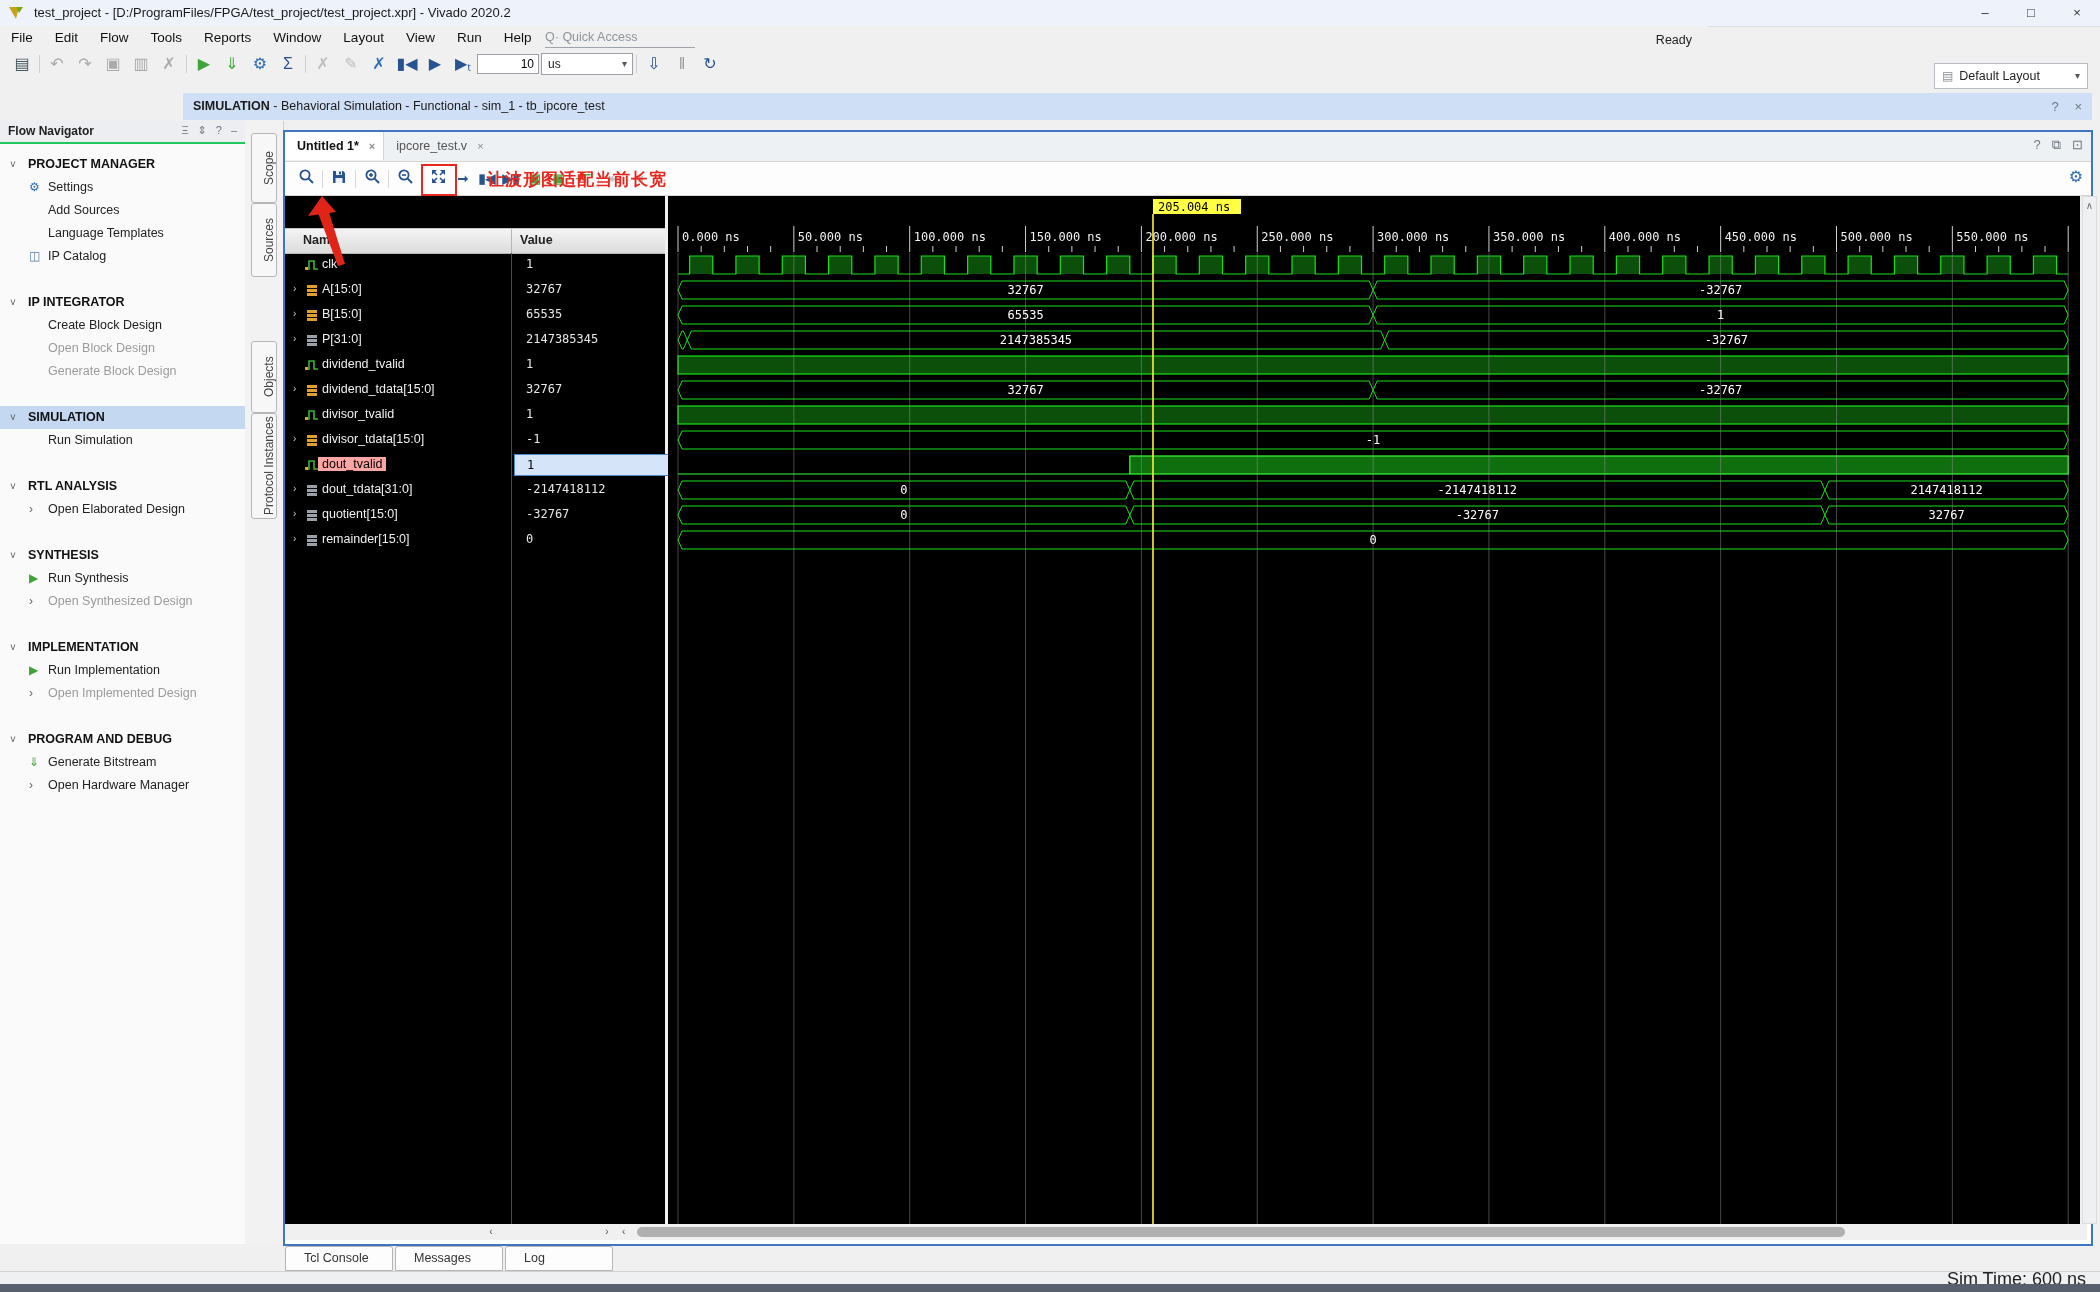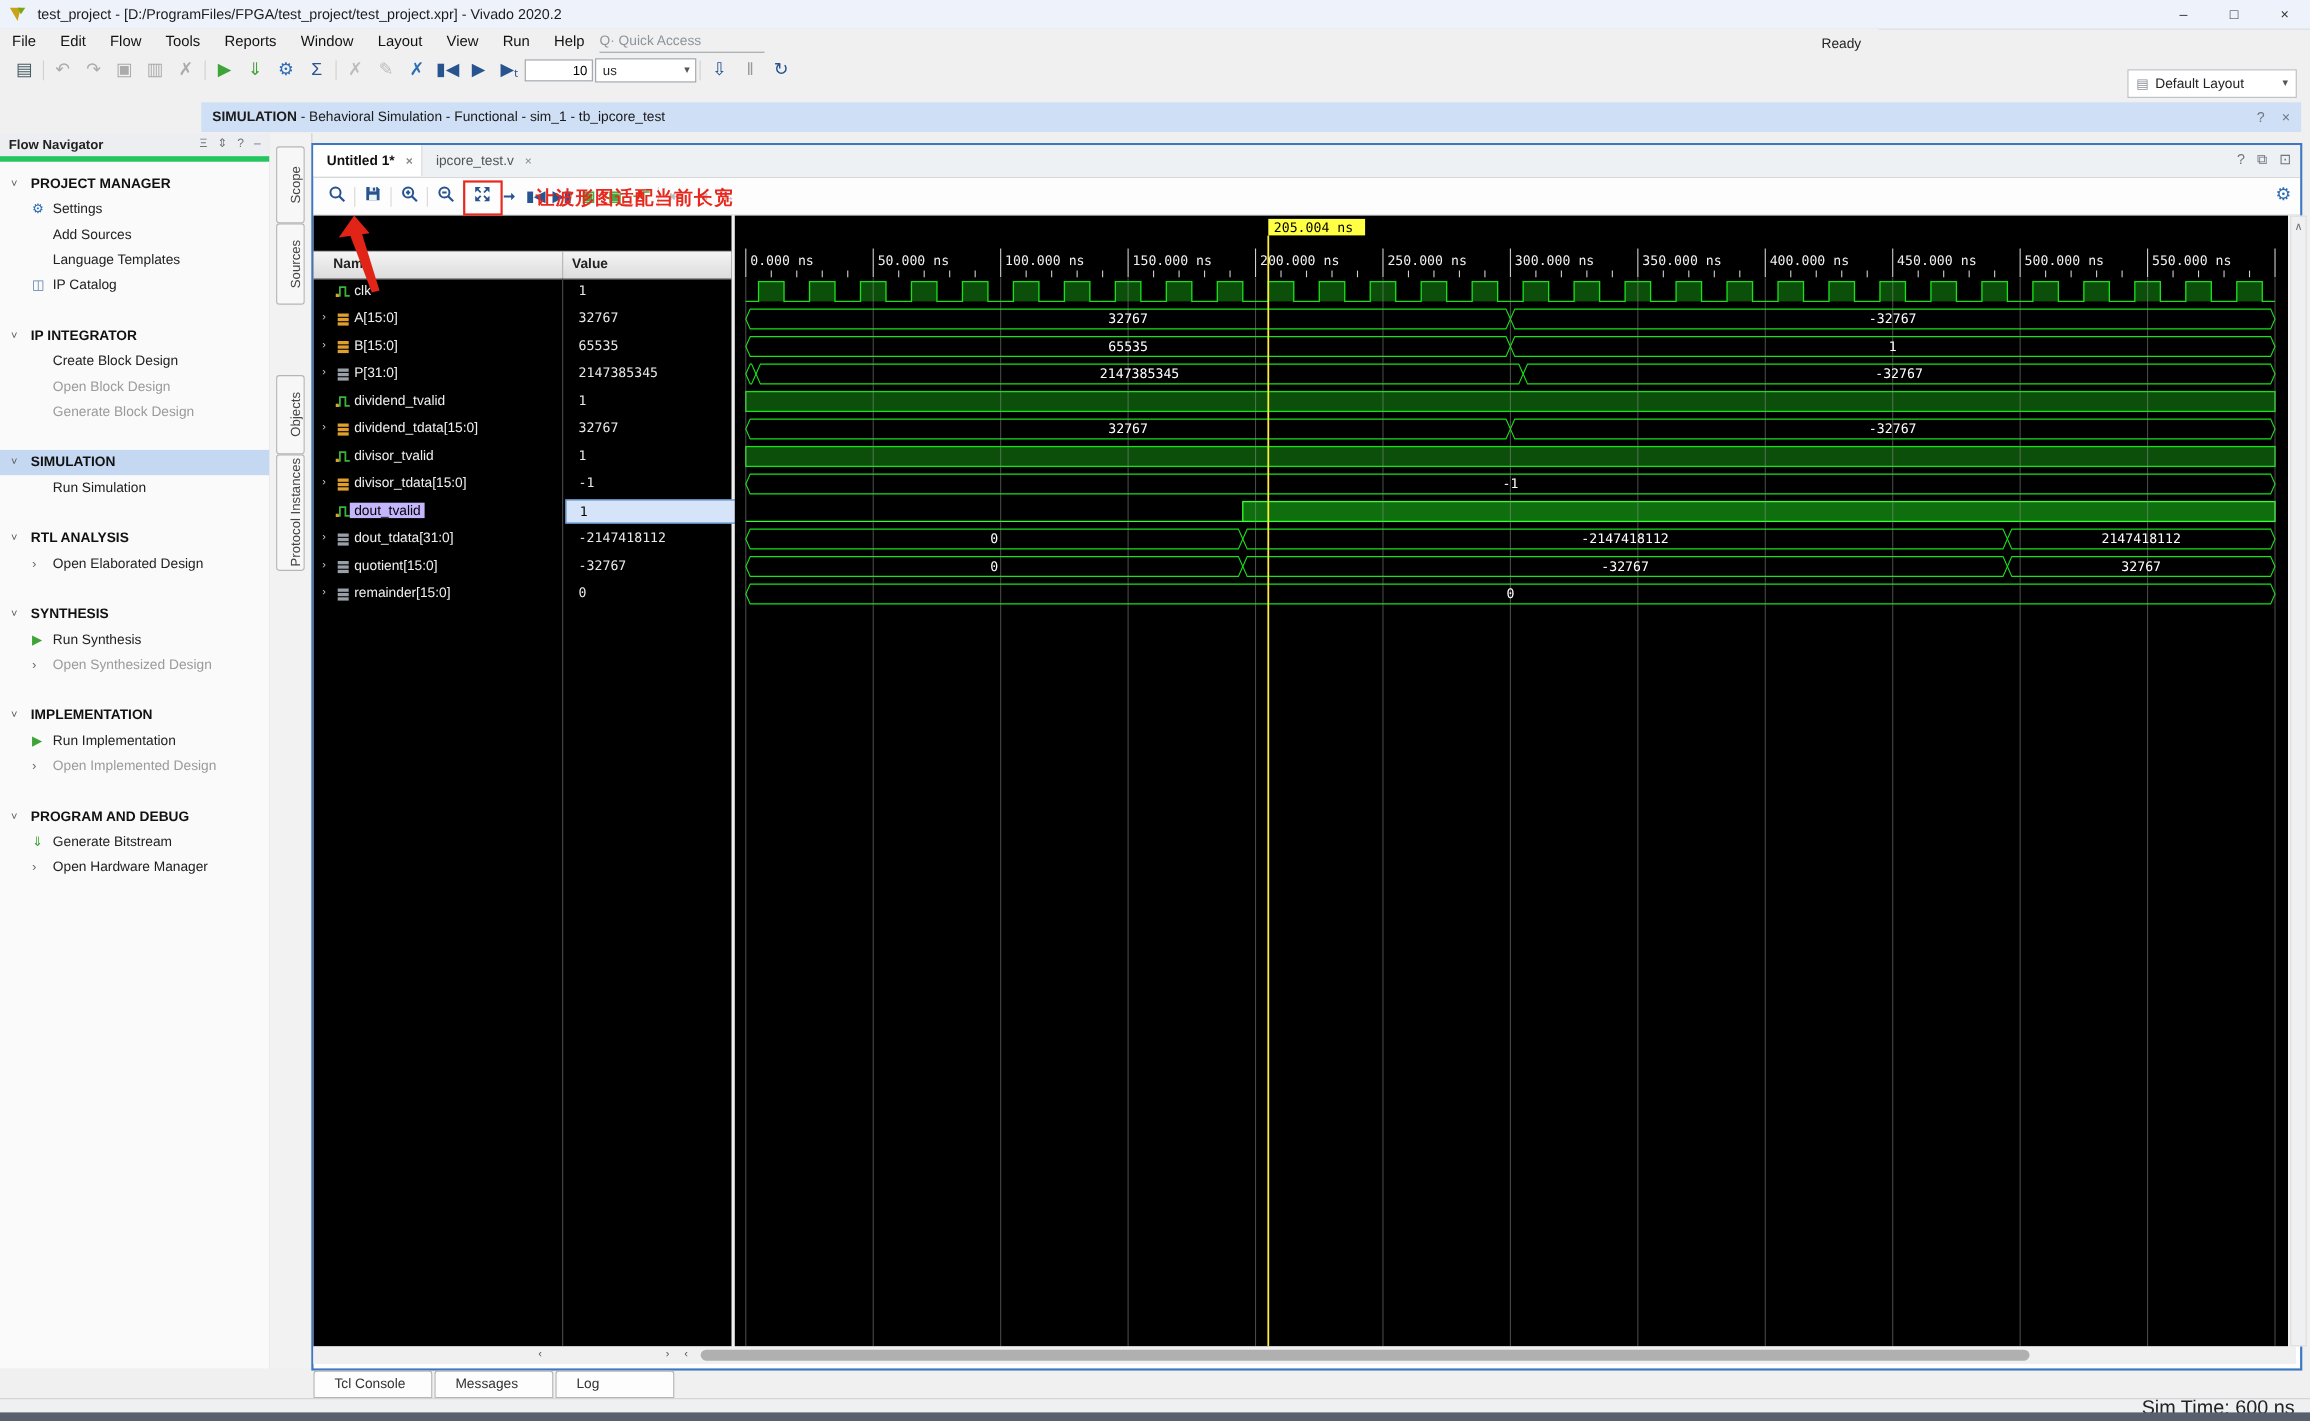--- a/index.html
+++ b/index.html
@@ -27,21 +27,21 @@
   .layoutsel{position:absolute;right:12px;top:14px;width:152px;height:24px;background:#fff;border:1px solid #b8bcc2;font-size:12.5px;line-height:24px;}
   .layoutsel .grid{color:#8a9097;margin:0 6px 0 7px;font-size:12px;}
   .layoutsel .dd{position:absolute;right:7px;color:#555;font-size:10px;}
   
   .banner{position:absolute;left:183px;top:93px;width:1909px;height:27px;background:#cfdff6;font-size:12.5px;line-height:27px;color:#1a1a1a;}
   .banner b{padding-left:10px;}
   .banner .bicons{position:absolute;right:10px;top:0;color:#6e7680;font-size:13px;}
   .banner .bicons span{margin-left:12px;}
   
   .flownav{position:absolute;left:0;top:121px;width:245px;height:1123px;background:#fafafa;border-right:1px solid #c9c9c9;}
-  .fn-head{position:relative;height:21px;background:#eceef1;border-bottom:5px solid #22c55e;}
+  .fn-head{position:relative;height:21px;background:#eceef1;border-bottom:2px solid #22c55e;}
   .fn-head .fn-title{position:absolute;left:8px;top:3px;font-size:12px;font-weight:bold;color:#222;}
   .fn-hicons{position:absolute;right:8px;top:3px;color:#6e7680;font-size:11px;}
   .fn-hicons span{margin-left:9px;}
   .fn-body{position:relative;padding-top:9px;}
   .fn-title-row{position:relative;height:23px;line-height:23px;font-size:12.5px;font-weight:bold;color:#111;padding-left:28px;}
   .fn-title-row .car{position:absolute;left:10px;color:#555;font-weight:normal;font-size:10px;}
   .fn-title-row.sel{background:#c5d8f2;}
   .fn-item{position:relative;height:23px;line-height:23px;font-size:12.5px;color:#222;padding-left:48px;}
   .fn-item.dis{color:#9b9b9b;}
   .fn-item .fic{position:absolute;left:29px;font-size:12px;}
@@ -73,21 +73,21 @@
   .colhead{position:absolute;left:0;top:32px;width:380px;height:24px;background:linear-gradient(#f4f4f4,#dcdcdc);border-top:1px solid #c4c4c4;border-bottom:1px solid #b5b5b5;font-size:12.5px;font-weight:bold;color:#222;}
   .colhead .cn{position:absolute;left:18px;top:4px;}
   .colhead .cv{position:absolute;left:235px;top:4px;}
   .colhead .cdiv{position:absolute;left:226px;top:0;width:1px;height:24px;background:#b5b5b5;}
   .coldiv{position:absolute;left:226px;top:57px;width:1px;height:971px;background:#4a4a4a;}
   #sigrows{position:absolute;left:0;top:57px;width:380px;}
   .srow{position:relative;height:25px;padding-left:13px;}
   .srow .arr{position:absolute;left:8px;top:5px;color:#c9c9c9;font-size:10px;}
   .srow .sic{position:absolute;left:20px;top:5px;}
   .srow .nm{position:absolute;left:37px;top:4px;font-size:12.5px;color:#f0f0f0;white-space:nowrap;}
-  .srow .nm.sel{background:#c4b5fd;color:#000;padding:0 4px;left:33px;}
+  .srow .nm.sel{background:#fca5a5;color:#000;padding:0 4px;left:33px;}
   .srow .val{position:absolute;left:229px;top:1px;width:147px;height:21px;line-height:21px;font-family:"DejaVu Sans Mono",monospace;font-size:12px;color:#e8e8e8;padding-left:12px;}
   .srow .val.sel{background:#d5e4f8;border:1px solid #4d86c8;color:#000;height:20px;line-height:20px;}
   .plot{position:absolute;left:383px;top:0;width:1412px;height:1028px;background:#000;}
   .vscroll{position:absolute;left:1797px;top:0;width:15px;height:1028px;background:#eff0f1;border:1px solid #dcdcdc;box-sizing:border-box;}
   .vscroll .up{display:block;text-align:center;color:#707070;font-size:10px;padding-top:3px;}
   .hstrip{position:absolute;left:0;top:1028px;width:1802px;height:16px;background:#f0f0f0;}
   .mini-sb{position:absolute;left:200px;top:2px;width:128px;height:12px;}
   .mini-sb .a{position:absolute;top:0;width:12px;height:12px;text-align:center;line-height:12px;color:#555;font-size:10px;}
   .wave-sb{position:absolute;left:337px;top:2px;width:1456px;height:12px;}
   .wave-sb .thumb{position:absolute;left:15px;top:1px;width:1208px;height:10px;background:#b0b0b0;border-radius:5px;}

